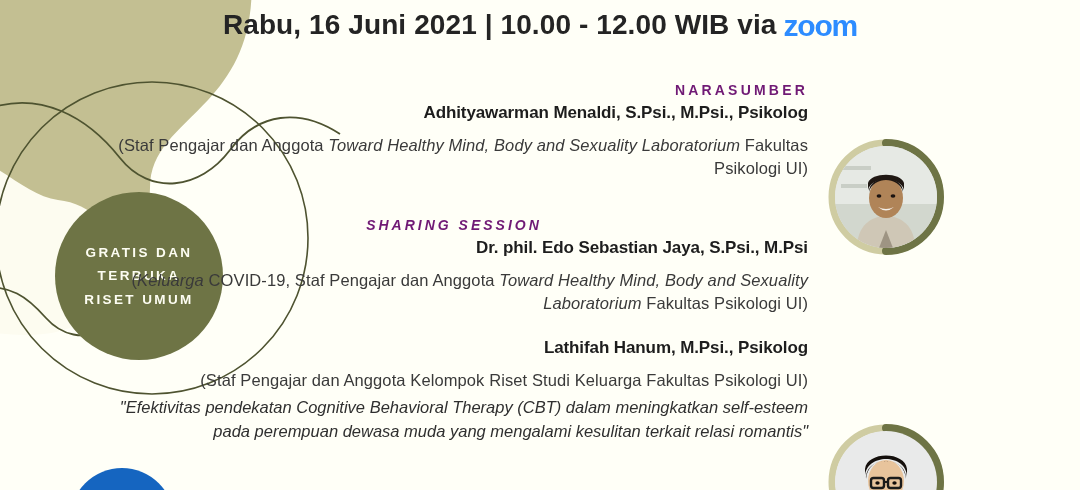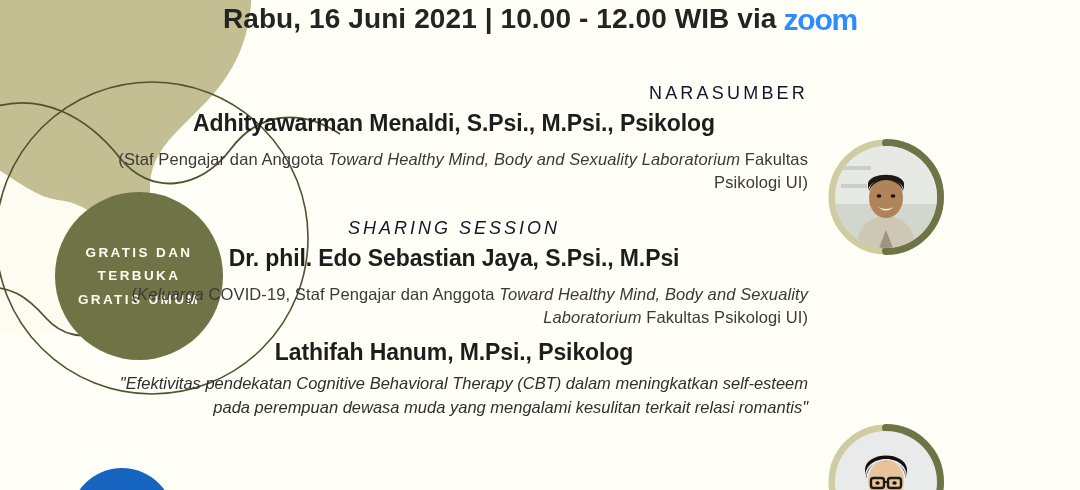--- a/index.html
+++ b/index.html
@@ -27,21 +27,21 @@
     position: absolute;
     left: 0; top: 0;
     width: 1080px; height: 490px;
     pointer-events: none;
   }
 
   
   .header {
     position: absolute;
     left: 0;
-    top: 2px;
+    top: 8px;
     width: 1080px;
     text-align: center;
     z-index: 6;
   }
   .header-text {
     display: inline-block;
     font-size: 28px;
     font-weight: bold;
     color: #242424;
     letter-spacing: 0.1px;
@@ -102,35 +102,34 @@
   .sp2 { top: 215px; }
   .sp3 { top: 336px; }
 
   .sp-text {
     position: absolute;
     right: 272px;
     left: 100px;
     text-align: right;
   }
   .sp-role {
-    font-size: 18px;
-    font-weight: normal;
-    color: #0f172a;
+    font-size: 14px;
+    font-weight: bold;
+    color: #701a75;
     letter-spacing: 3.2px;
     line-height: 1.5;
   }
   .sp-role.italic { font-style: italic; letter-spacing: 3px; text-align: center; }
   .sp-name {
-    font-size: 23px;
+    font-size: 17px;
     font-weight: bold;
     color: #1d1d1d;
     line-height: 1.35;
     margin-top: 1px;
     letter-spacing: -0.1px;
-    text-align: center;
   }
   .sp-affil {
     font-size: 16.5px;
     color: #3a3a3a;
     line-height: 1.42;
     margin-top: 9px;
     letter-spacing: 0.1px;
   }
   .sp-affil i { font-style: italic; }
   .sp-quote {
@@ -190,21 +189,21 @@
     <circle cx="122" cy="520" r="30" fill="#0d47a1"></circle>
   </svg>
 
   <div class="header">
     <span class="header-text">Rabu, 16 Juni 2021  |  10.00 - 12.00 WIB via</span><span class="zoom-logo">zoom</span>
   </div>
 
   <div class="badge-circle">
     <div class="badge-line">GRATIS DAN</div>
     <div class="badge-line">TERBUKA</div>
-    <div class="badge-line">GRATIS UMUM</div>
+    <div class="badge-line">RISET UMUM</div>
   </div>
 
   <div class="speakers">
 
     <div class="speaker sp1">
       <div class="sp-text">
         <div class="sp-role">NARASUMBER</div>
         <div class="sp-name">Adhityawarman Menaldi, S.Psi., M.Psi., Psikolog</div>
         <div class="sp-affil"><span>(Staf Pengajar dan Anggota </span><i>Toward Healthy Mind, Body and Sexuality Laboratorium</i><span> Fakultas Psikologi UI)</span></div>
       </div>
@@ -260,19 +259,20 @@
             <ellipse cx="59.5" cy="52" rx="2.2" ry="1.7" fill="#120c0a"></ellipse>
             <path d="M 42 64 Q 51 73 60 64 Q 51 69 42 64 Z" fill="#fbf8f4"></path>
           </svg>
         </div>
       </div>
     </div>
 
     <div class="speaker sp3">
       <div class="sp-text">
         <div class="sp-name">Lathifah Hanum, M.Psi., Psikolog</div>
+        <div class="sp-affil"><span>(Staf Pengajar dan Anggota Kelompok Riset Studi Keluarga Fakultas Psikologi UI)</span></div>
         <div class="sp-quote">"Efektivitas pendekatan Cognitive Behavioral Therapy (CBT) dalam meningkatkan self-esteem pada perempuan dewasa muda yang mengalami kesulitan terkait relasi romantis"</div>
       </div>
 
     </div>
 
   </div>
 </div>
 
 </body></html>

